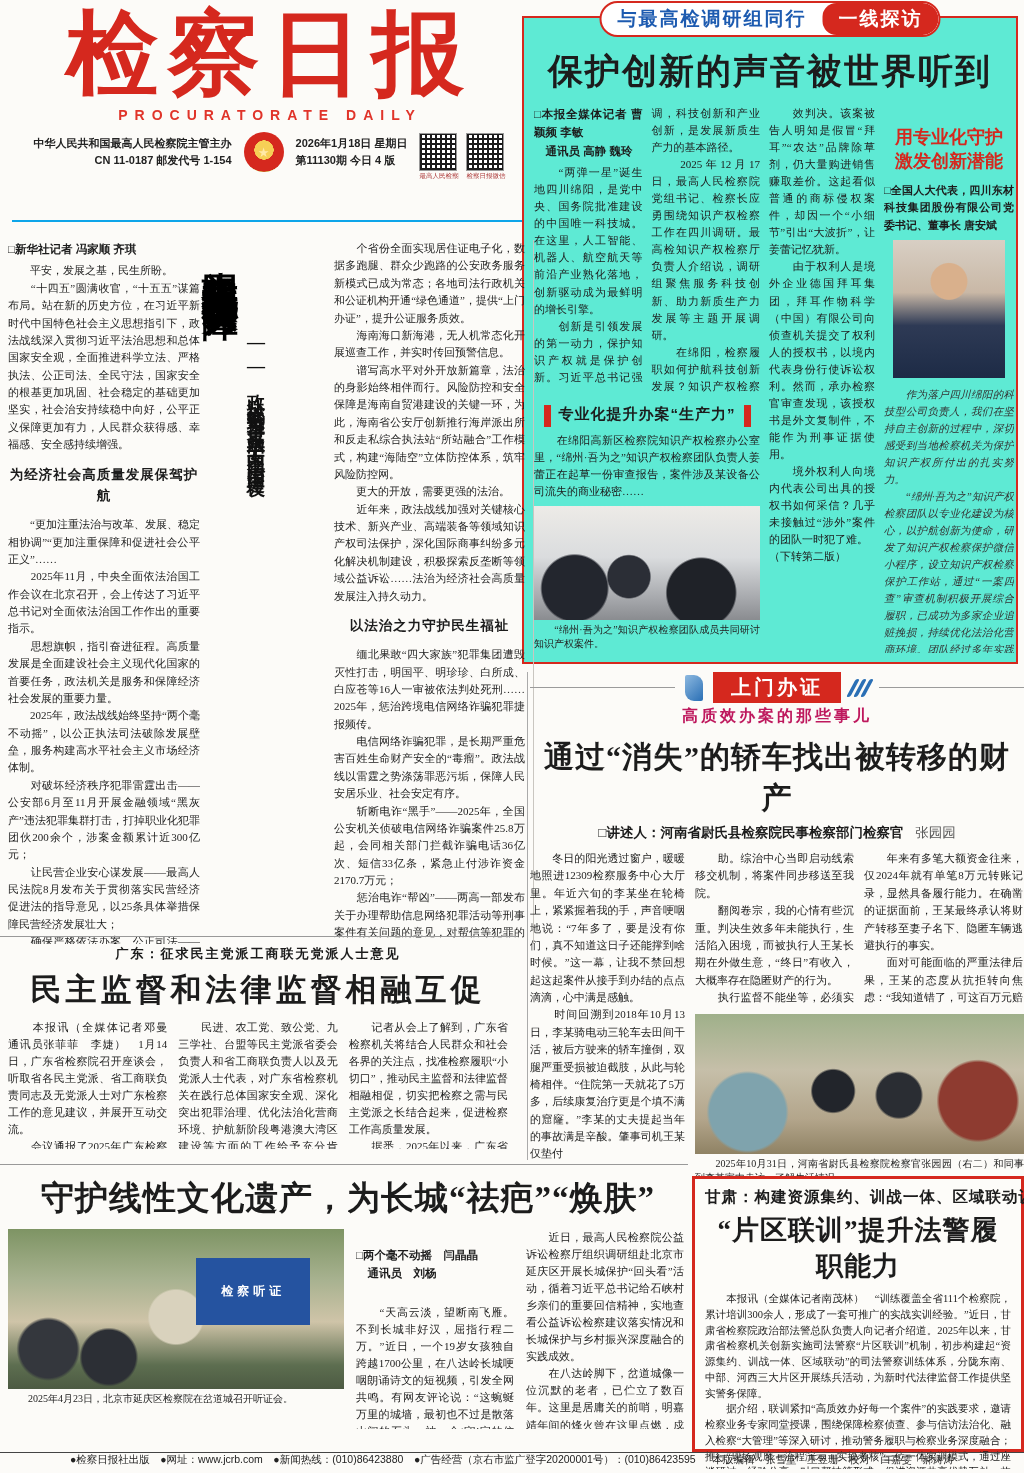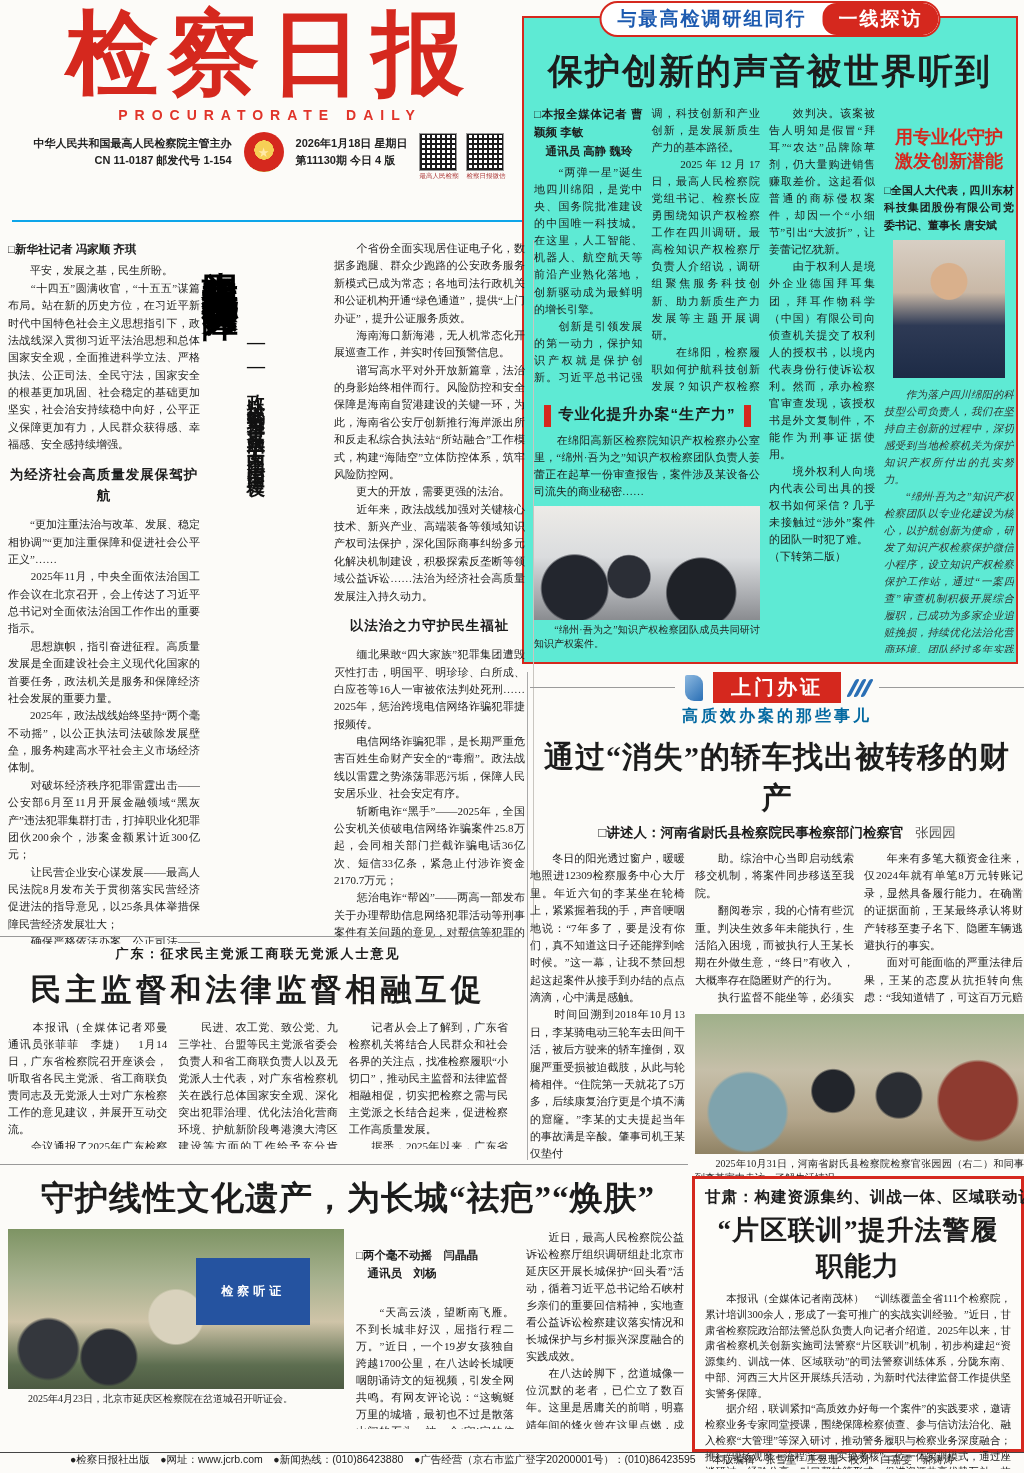--- a/index.html
+++ b/index.html
@@ -68,21 +68,21 @@
   .v-sub { writing-mode:vertical-rl; text-orientation:upright; font-size:18px; font-weight:700; letter-spacing:4px; padding-top:90px; color:#111; height:100%; }
 
   
   .case { position:absolute; left:530px; top:672px; width:494px; height:488px; }
   .case-badgerow { display:flex; align-items:center; gap:10px; }
   .case-badgerow .line { flex:1; height:1px; background:#9b9b9b; }
   .scroll-icon { width:18px; height:26px; background:linear-gradient(135deg,#8db9e0 0%,#2a6fb5 100%); border-radius:2px 9px 2px 9px; flex:0 0 auto; }
   .case-redbox { background:#d5281e; color:#fff; font-weight:800; font-size:20px; padding:2px 18px; letter-spacing:3px; font-family:"Liberation Sans",sans-serif; white-space:nowrap; }
   .waves { display:flex; gap:3px; flex:0 0 auto; }
   .waves i { display:block; width:4px; height:18px; background:#2a6fb5; transform:skewX(-28deg); border-radius:2px; }
-  .case-sub { text-align:center; color:#0369a1; font-weight:800; font-size:16px; letter-spacing:3px; margin-top:3px; font-family:"Liberation Sans",sans-serif; }
+  .case-sub { text-align:center; color:#be185d; font-weight:800; font-size:16px; letter-spacing:3px; margin-top:3px; font-family:"Liberation Sans",sans-serif; }
   .case-head { text-align:center; font-size:30px; font-weight:900; letter-spacing:1px; margin:10px 0 5px; }
   .case-by { text-align:center; font-size:13.5px; margin-bottom:8px; font-family:"Liberation Sans",sans-serif; }
   .case-by .lbl { font-weight:800; }
   .case-by .nm { color:#555; margin-left:8px; }
   .case-body { display:flex; gap:10px; font-size:11px; line-height:1.58; text-align:justify; }
   .case-c1 { width:155px; height:360px; overflow:hidden; white-space:pre-line; }
   .case-right { width:329px; display:flex; flex-direction:column; }
   .case-r1 { display:flex; gap:10px; height:158px; overflow:hidden; }
   .case-r1 > div { width:159px; white-space:pre-line; }
   .photo-courtyard { width:100%; height:140px; margin-top:6px;

